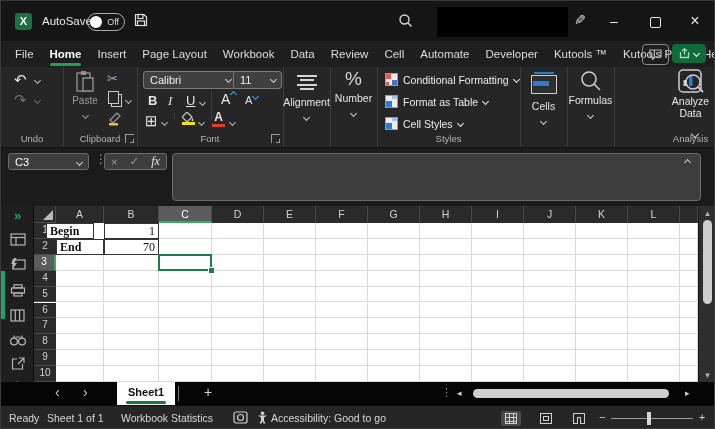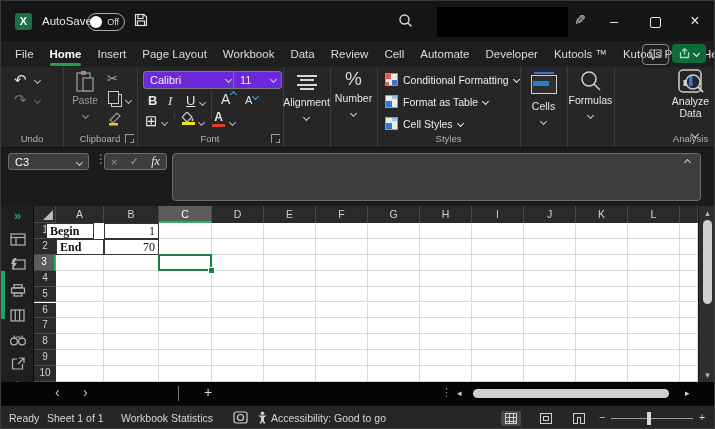--- a/index.html
+++ b/index.html
@@ -45,21 +45,21 @@
   .glabel{position:absolute;bottom:3px;left:0;right:0;text-align:center;font-size:9.5px;color:#b4b4b4;}
   .launcher{position:absolute;right:3px;bottom:4px;width:8px;height:8px;border-top:1px solid #9a9a9a;border-left:1px solid #9a9a9a;}
   .launcher::after{content:"";position:absolute;right:0;bottom:0;width:3px;height:3px;border-right:1.5px solid #9a9a9a;border-bottom:1.5px solid #9a9a9a;}
   .rbtn{color:#e3e3e3;font-size:13px;}
   .dis{color:#6f6f6f !important;}
   #g-undo{left:0;width:62px;} #g-clip{left:62px;width:74px;} #g-font{left:136px;width:146px;}
   #g-align{left:282px;width:47px;} #g-num{left:329px;width:47px;} #g-styles{left:376px;width:143px;}
   #g-cells{left:519px;width:47px;} #g-edit{left:566px;width:47px;} #g-anal{left:613px;width:57px;border-right:none;margin-left:48px;}
   .bigbtn{position:absolute;text-align:center;color:#e6e6e6;font-size:10.5px;}
   .bigbtn .chv{margin-top:4px;color:#cfcfcf;}
-  .combo{position:absolute;height:16px;border:1px solid #7a7a7a;border-radius:3px;background:#6d28d9;color:#f0f0f0;font-size:11px;line-height:16px;padding-left:6px;}
+  .combo{position:absolute;height:16px;border:1px solid #7a7a7a;border-radius:3px;background:#404040;color:#f0f0f0;font-size:11px;line-height:16px;padding-left:6px;}
   .combo .chv{position:absolute;right:5px;top:5px;color:#cfcfcf;}
   .stylerow{position:absolute;left:8px;display:flex;align-items:center;gap:5px;color:#ececec;font-size:10.5px;white-space:nowrap;}
   .mini-grid{width:13px;height:13px;border:1px solid #9a9a9a;position:relative;background:#ececec;box-sizing:border-box;}
   .mini-grid i{position:absolute;width:5px;height:5px;}
   .ic-table{width:24px;height:17px;border:1px solid #cfcfcf;position:relative;background:#2e2e2e;}
   .ic-table::before{content:"";position:absolute;left:2px;right:2px;top:-4px;height:2px;background:#2b7cd3;}
   .ic-table::after{content:"";position:absolute;left:1px;right:7px;top:5px;height:5px;background:#2b7cd3;}
   .align-lines i{display:block;height:2px;background:#d6d6d6;margin:2.5px auto;}
   .ic-copy{position:relative;display:inline-block;width:9px;height:11px;border:1.2px solid #c9c9c9;background:#262626;}
   .ic-copy::after{content:"";position:absolute;left:-4px;top:-4px;width:9px;height:11px;border:1.2px solid #c9c9c9;background:#262626;}
@@ -582,20 +582,21 @@
 
   <div id="vscroll">
     <span class="arr" style="top:2px;">▴</span>
     <div id="v-thumb"></div>
     <span class="arr" style="bottom:2px;">▾</span>
   </div>
 
   <div id="sheetbar">
     <span id="nav-prev">‹</span>
     <span id="nav-next">›</span>
+    <div id="tab-sheet1">Sheet1</div>
     <div id="tab-div"></div>
     <span id="add-sheet">+</span>
     <span id="hs-dots">⋮</span>
     <span id="hs-left">◂</span>
     <div id="h-thumb"></div>
     <span id="hs-right">▸</span>
   </div>
 
   <div id="statusbar">
     <span class="txt" id="st-ready">Ready</span>

